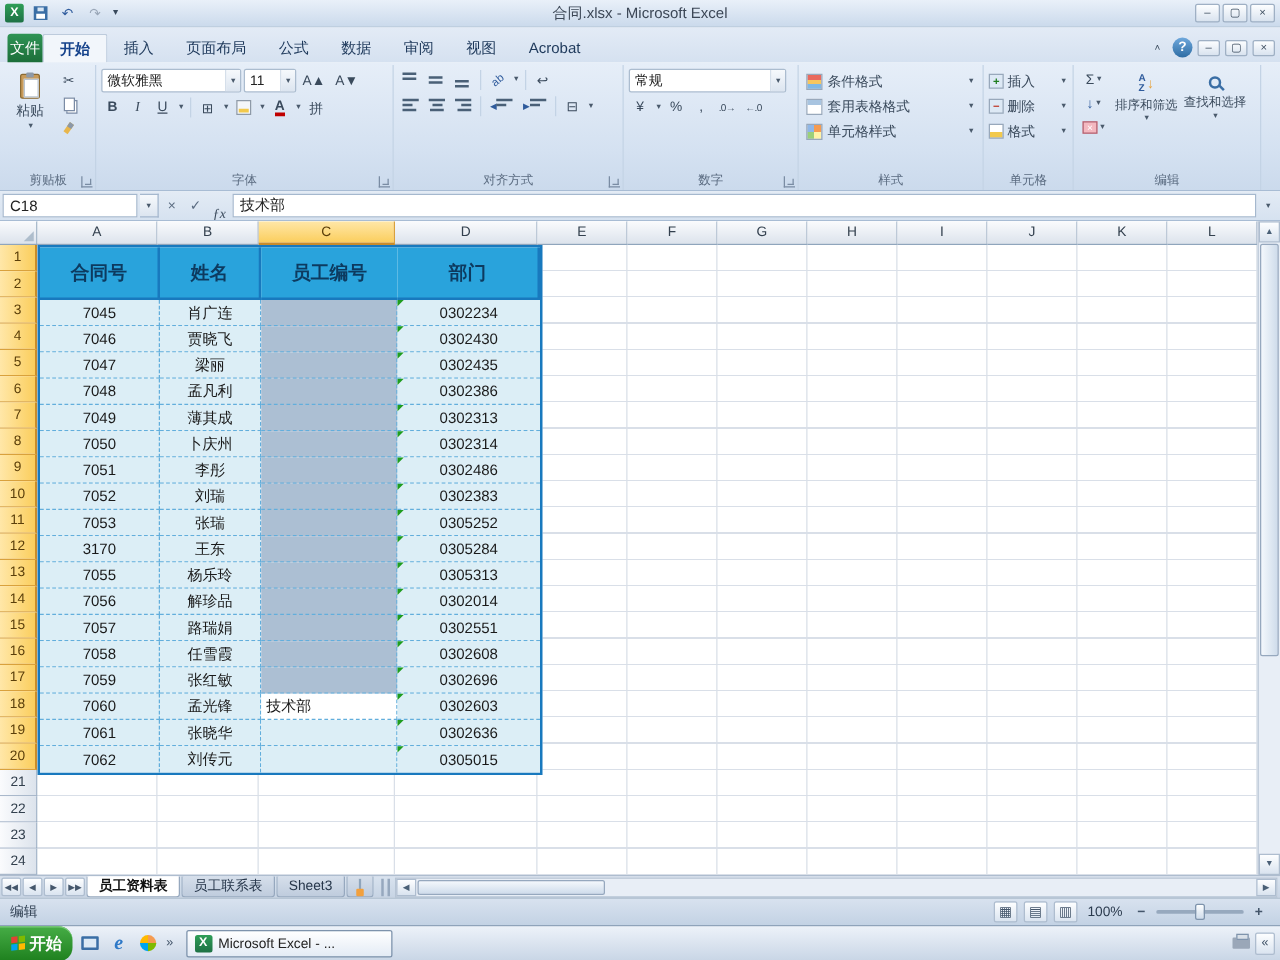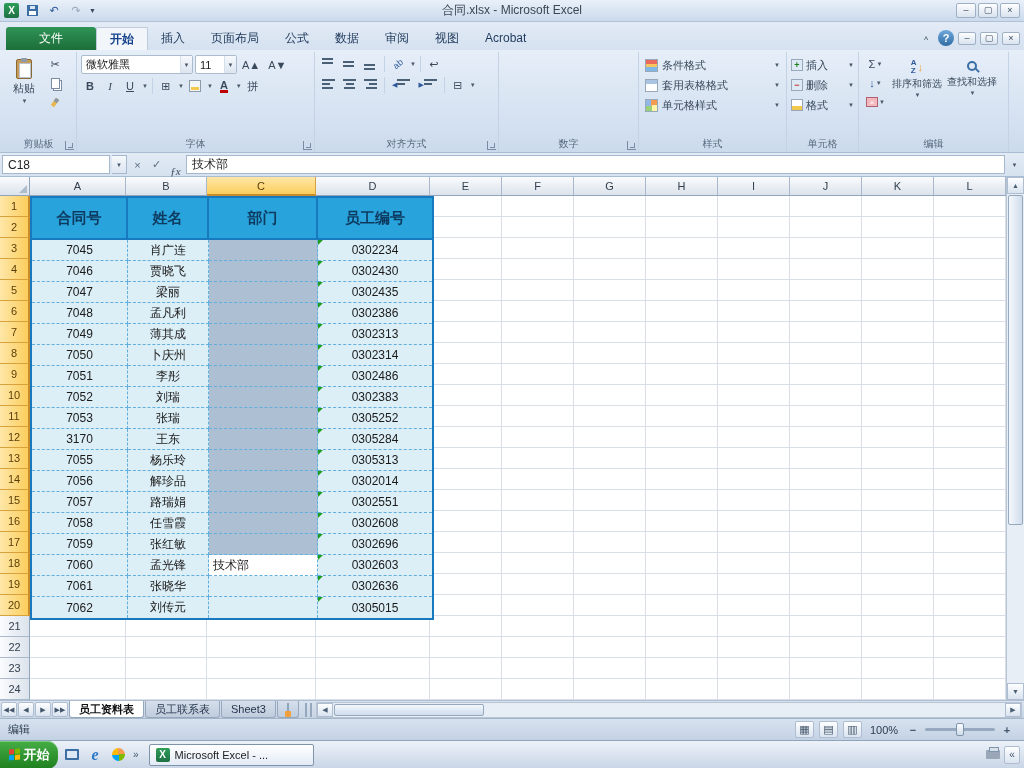--- a/index.html
+++ b/index.html
@@ -26,21 +26,21 @@
   .wbtns { margin-left:auto; display:flex; gap:2px; padding-right:4px; }
   .wb { width:20px; height:15px; border:1px solid #9FB0C4; border-radius:2px;
     background:linear-gradient(#FDFEFF,#D9E3EF); display:inline-flex; align-items:center; justify-content:center;
     font-size:9px; color:#3A4A5C; line-height:1; }
 
   
   .tabrow { position:absolute; top:22px; left:0; width:1024px; height:28px;
     background:linear-gradient(#E3EBF6,#D5E1F0); display:flex; align-items:flex-end; }
   .tab { height:23px; line-height:22px; padding:0 13px; font-size:12px; color:#1E395B; cursor:default; }
   .tab.file { background:linear-gradient(#2F9455,#1C6E39); color:#fff; border-radius:3px 3px 0 0;
-    margin-left:6px; padding:0 33px; }
+    margin-left:6px; padding:0 2px; }
   .tab.active { background:#F2F6FB; border:1px solid #BDCBDC; border-bottom:none; border-radius:2px 2px 0 0;
     font-weight:bold; color:#15428B; }
   .tabrow-right { margin-left:auto; display:flex; align-items:center; gap:4px; padding:0 4px 4px 0; }
   .collapsebtn { font-size:8px; color:#3A4A5C; width:16px; text-align:center; }
   .helpbtn { width:16px; height:16px; border-radius:50%; background:linear-gradient(#6FA8DC,#2E6DA4);
     color:#fff; font-size:11px; font-weight:bold; display:inline-flex; align-items:center; justify-content:center; }
   .wb.mini { width:18px; height:13px; }
 
   
   .ribbon { position:absolute; top:50px; left:0; width:1024px; height:103px;
@@ -434,20 +434,36 @@
           <span class="vdiv"></span>
           <span class="sb">⊟</span>
           <span class="crt">▼</span>
         </div>
       </div>
       <div class="glabel">对齐方式</div>
       <span class="launcher"></span>
     </div>
 
     <div class="rgroup g-num">
+      <div class="rbody">
+        <div class="frow">
+          <div class="combo numfmt">
+            <span>常规</span>
+            <span class="ccrt">▼</span>
+          </div>
+        </div>
+        <div class="frow">
+          <span class="sb">¥</span>
+          <span class="crt">▼</span>
+          <span class="sb">%</span>
+          <span class="sb">,</span>
+          <span class="sb tinytxt">.0→</span>
+          <span class="sb tinytxt">←.0</span>
+        </div>
+      </div>
       <div class="glabel">数字</div>
       <span class="launcher"></span>
     </div>
 
     <div class="rgroup g-styles">
       <div class="rbody">
         <div class="stylerow">
           <span class="ic-cf"></span>
           <span>条件格式</span>
           <span class="crt">▼</span>
@@ -585,22 +601,22 @@
           <div class="vline" style="left: 615px;"></div>
           <div class="vline" style="left: 687px;"></div>
           <div class="vline" style="left: 759px;"></div>
           <div class="vline" style="left: 831px;"></div>
           <div class="vline" style="left: 903px;"></div>
           <div class="vline" style="left: 975px;"></div>
         </div>
       <div id="table">
           <div class="th c0">合同号</div>
           <div class="th c1">姓名</div>
+          <div class="th c3">员工编号</div>
           <div class="th c2">部门</div>
-          <div class="th c3">员工编号</div>
           <div class="td c0">7045</div>
           <div class="td c1">肖广连</div>
           <div class="td c2 sel"></div>
           <div class="td c3 flag">0302234</div>
           <div class="td c0">7046</div>
           <div class="td c1">贾晓飞</div>
           <div class="td c2 sel"></div>
           <div class="td c3 flag">0302430</div>
           <div class="td c0">7047</div>
           <div class="td c1">梁丽</div>

